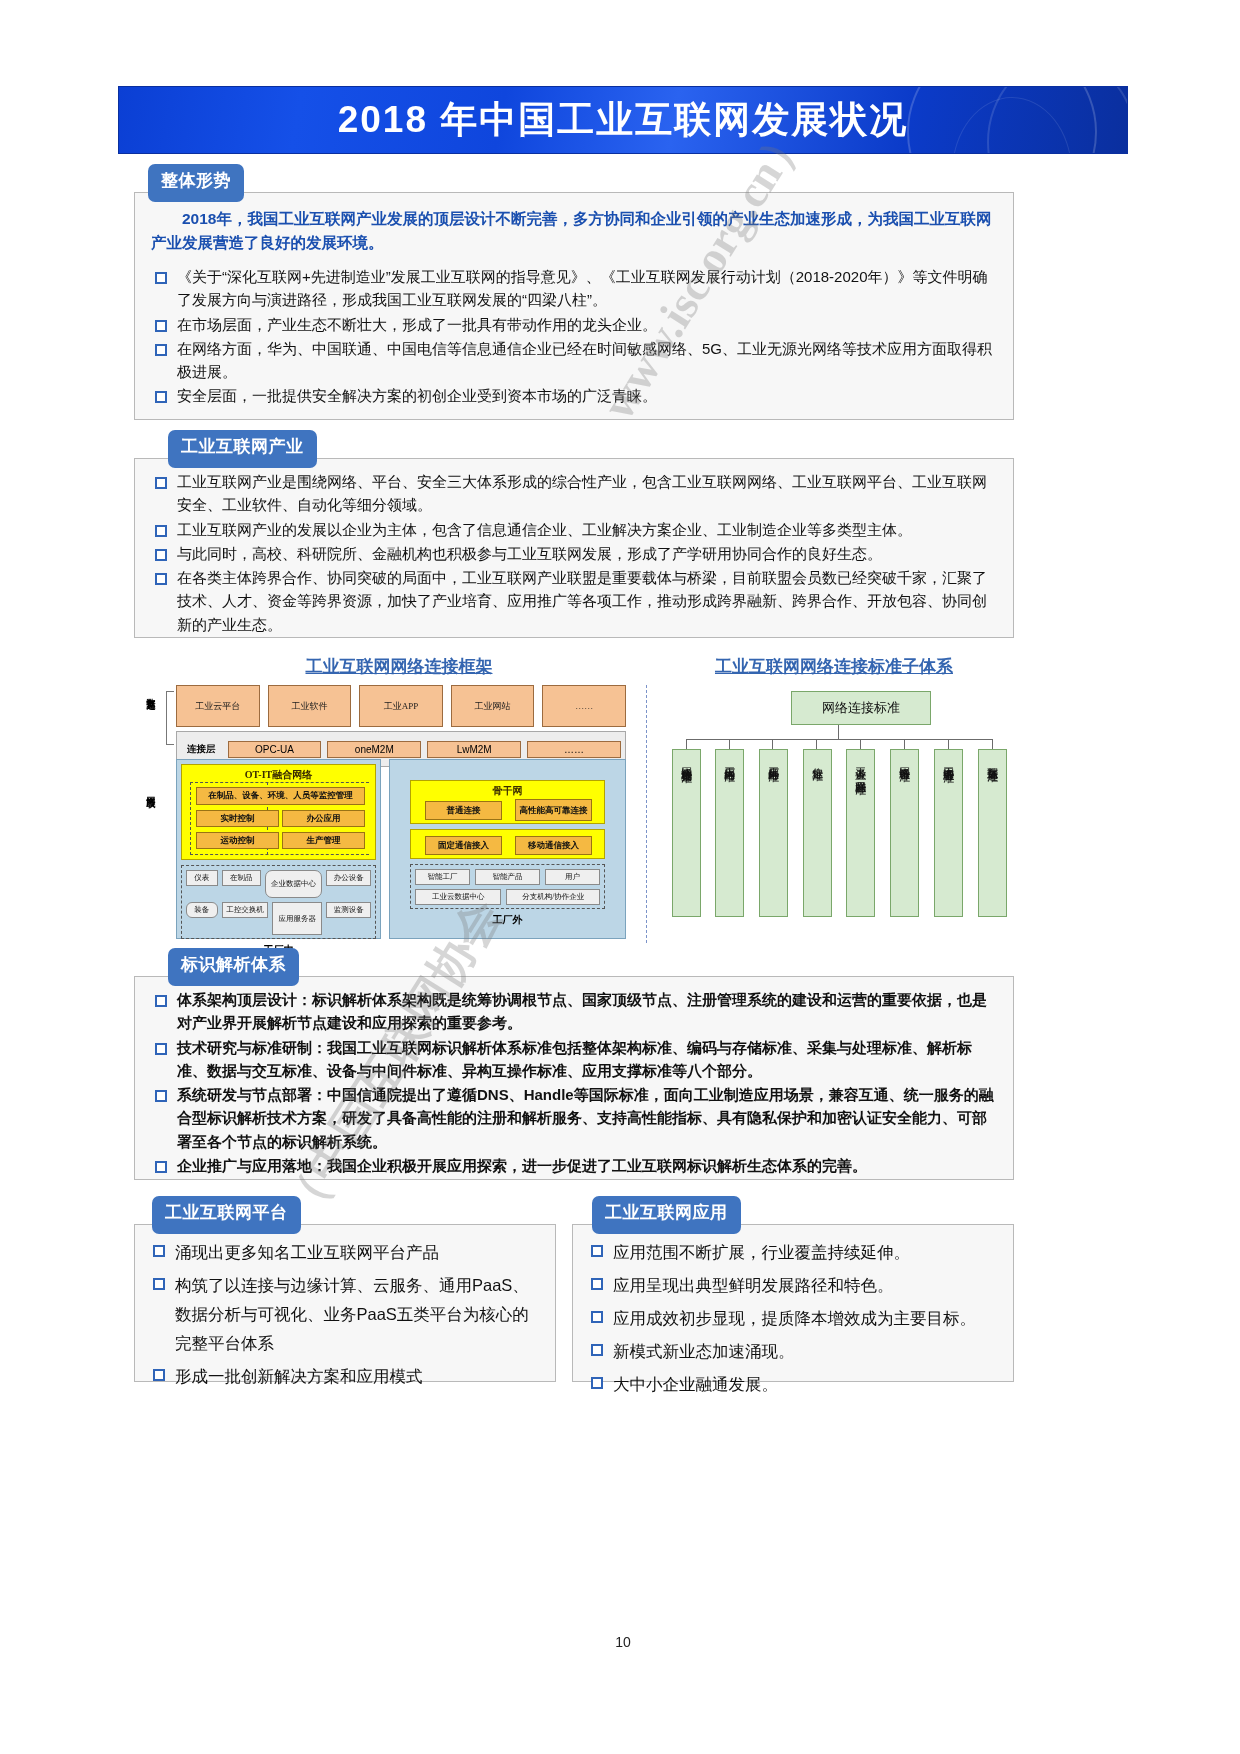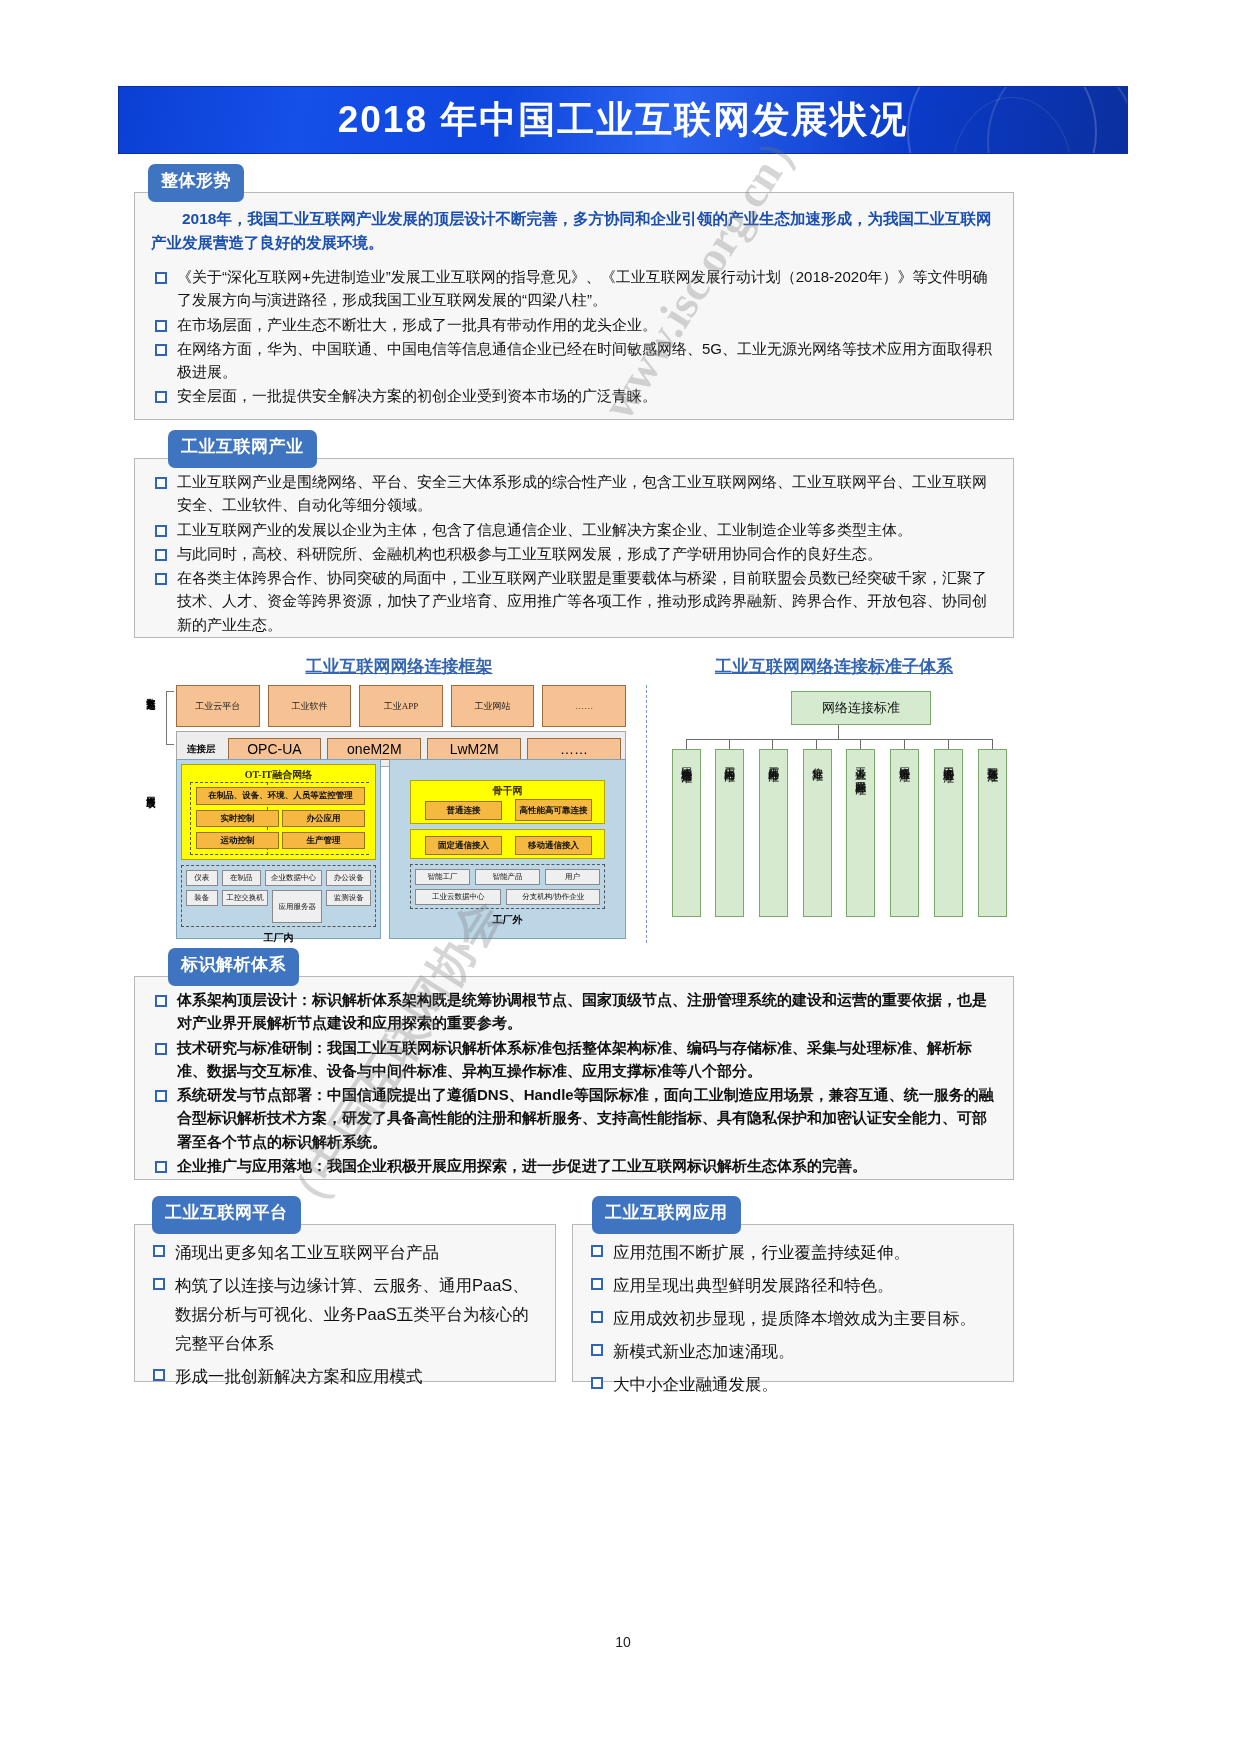--- a/index.html
+++ b/index.html
@@ -139,21 +139,21 @@
     display:flex; align-items:center; justify-content:center;
     font-family:"Liberation Serif",serif;
   }
   .connlayer {
     background:#ededed; border:1px solid #a8a8a8;
     display:flex; align-items:center; padding:2px 4px; gap:6px;
   }
   .connlayer .lbl { font-size:9.5px; font-weight:bold; font-family:"Liberation Serif",serif; padding:0 6px; }
   .connlayer .chip {
     flex:1; background:#f6c294; border:1px solid #9c6b3f;
-    text-align:center; font-size:14px; padding:2px 0;
+    text-align:center; font-size:10px; padding:2px 0;
     font-family:"Liberation Sans",sans-serif;
   }
   .bluebox { background:#bcd6e6; border:1px solid #7ba3bd; }
   .ybox { background:#ffff00; border:1px solid #b3a300; }
   .ychip {
     background:#f5b942; border:1px solid #9a7314;
     font-size:8.5px; text-align:center; color:#111;
     display:flex; align-items:center; justify-content:center;
     font-weight:bold; font-family:"Liberation Serif",serif;
   }
@@ -276,25 +276,25 @@
             <div class="ychip" style="position:absolute; left:14px; width:43%; top:45px; height:17px;">实时控制</div>
             <div class="ychip" style="position:absolute; right:10px; width:43%; top:45px; height:17px;">办公应用</div>
             <div class="ychip" style="position:absolute; left:14px; width:43%; top:67px; height:17px;">运动控制</div>
             <div class="ychip" style="position:absolute; right:10px; width:43%; top:67px; height:17px;">生产管理</div>
           </div>
 
           <div class="dashbox" style="margin-top:5px; padding:4px 4px 3px 4px;">
             <div style="display:flex; gap:4px; margin-bottom:4px;">
               <div class="gchip" style="flex:0.8; height:16px;">仪表</div>
               <div class="gchip" style="flex:1; height:16px;">在制品</div>
-              <div class="gchip" style="flex:1.5; height:16px;">企业数据中心</div>
+              <div class="gchip" style="flex:1.5; height:28px;border-radius:7px;">企业数据中心</div>
               <div class="gchip" style="flex:1.15; height:16px;">办公设备</div>
             </div>
             <div style="display:flex; gap:4px;">
-              <div class="gchip" style="flex:0.8; height:16px;">装备</div>
+              <div class="gchip" style="flex:0.8; height:16px;border-radius:6px;">装备</div>
               <div class="gchip" style="flex:1.2; height:16px;">工控交换机</div>
               <div class="gchip" style="flex:1.3; height:33px;">应用服务器</div>
               <div class="gchip" style="flex:1.15; height:16px;">监测设备</div>
             </div>
           </div>
           <div class="floorlbl" style="margin-top:4px;">工厂内</div>
         </div>
 
         <div class="bluebox" style="flex:1; position:relative; padding:20px;">
           <div class="ybox" style="position:relative; height:44px; padding:3px 5px;">

